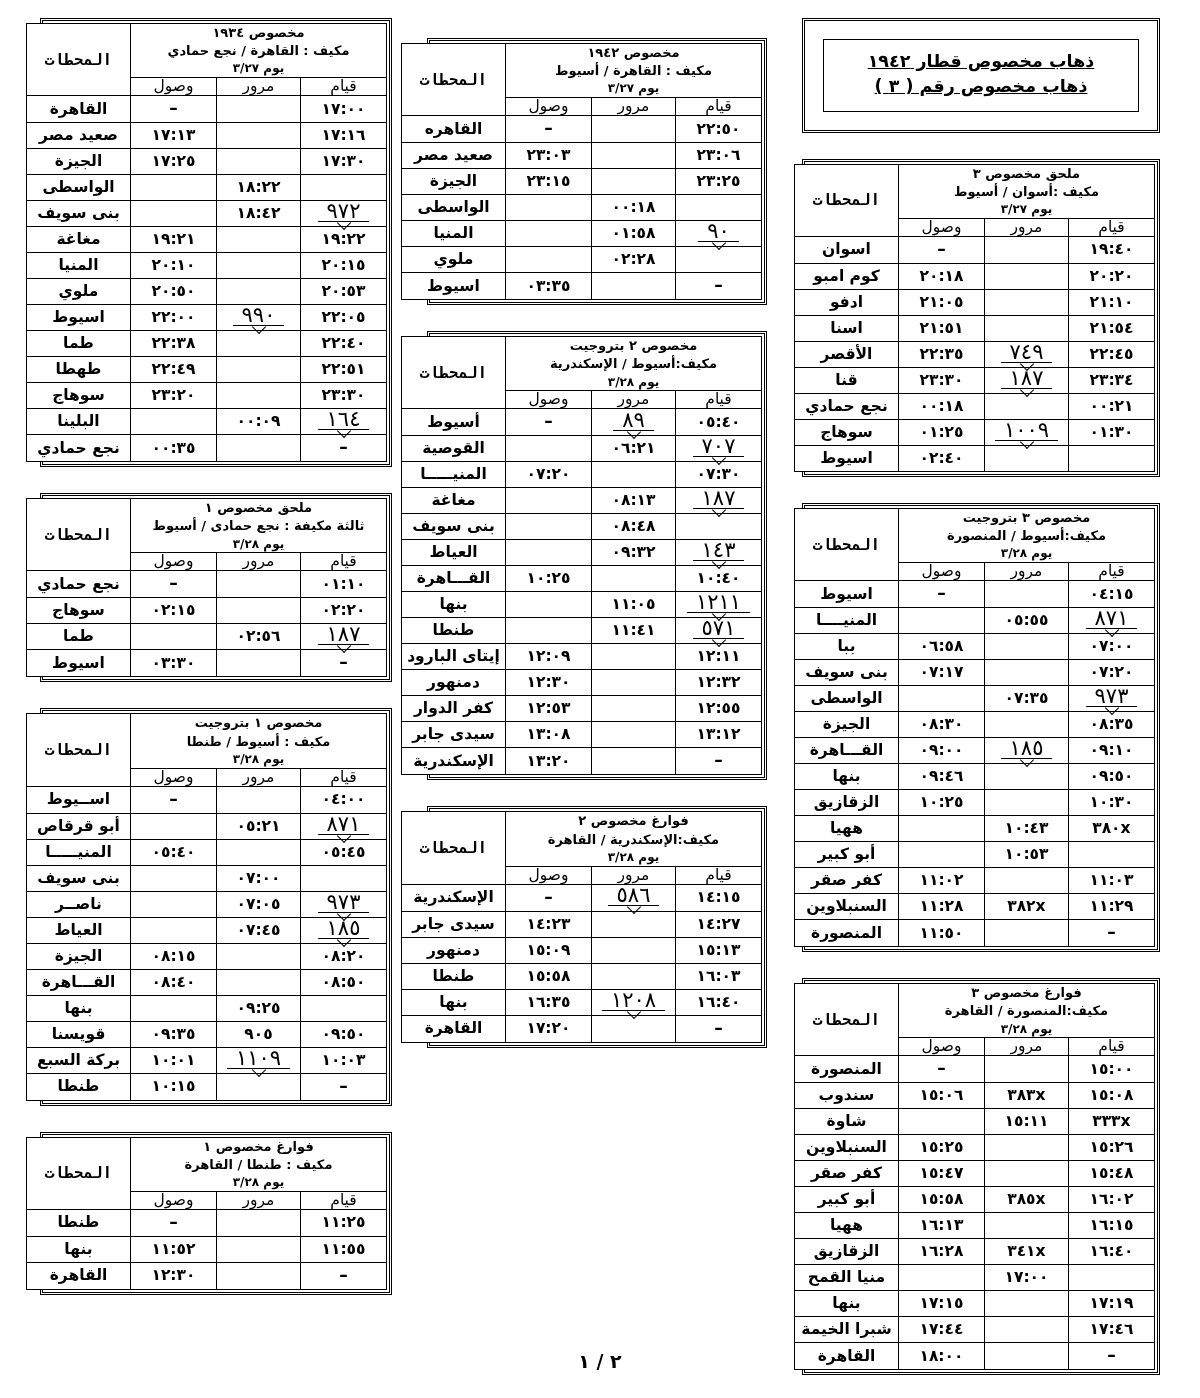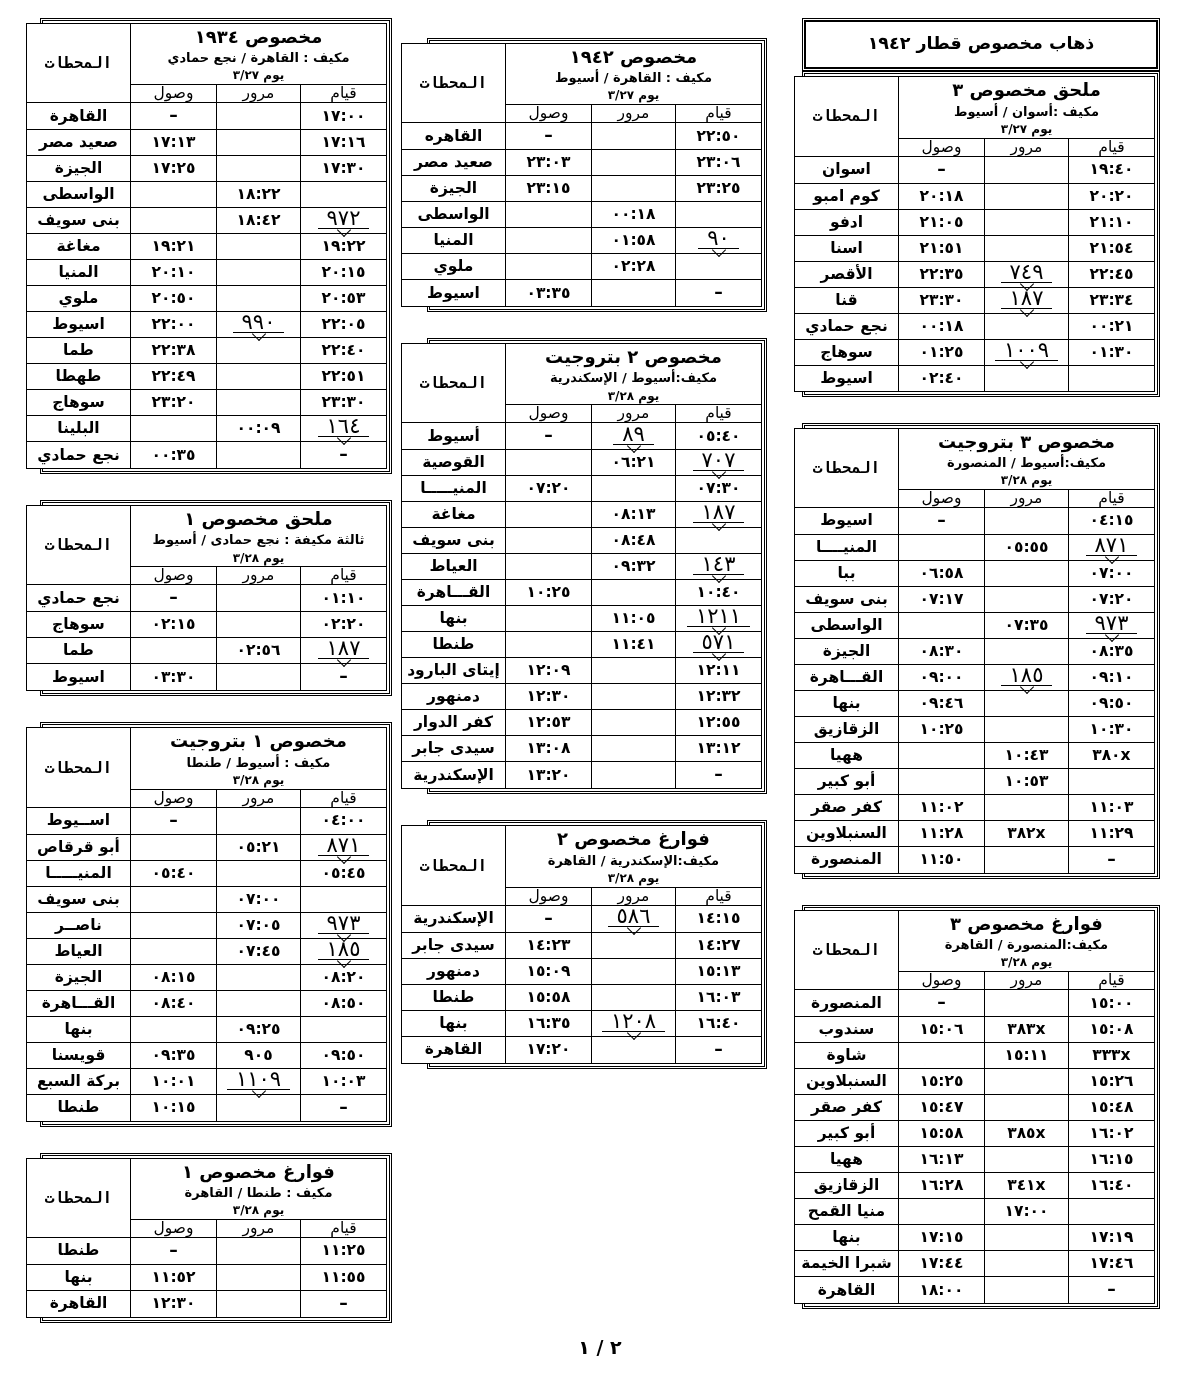--- a/index.html
+++ b/index.html
@@ -36,21 +36,23 @@
     flex-direction: column;
     align-items: stretch;
   }
   .col-right { width: 352px; }
   .col-mid   { width: 340px; margin-top: 20px; }
   .col-left  { width: 358px; }
 
   
   .banner {
     border: 3px double #000;
-    padding: 0;
+    padding: 18px;
+    margin-bottom: 26px;
+    text-decoration: underline;
   }
   .banner-inner {
     border: 1.5px solid #000;
     padding: 9px 6px 11px 6px;
     text-align: center;
     line-height: 1.45;
   }
   .banner-line {
     font-size: 17.5px;
     font-weight: bold;
@@ -74,21 +76,21 @@
     border: 1.4px solid #000;
     padding: 0;
     text-align: center;
     vertical-align: middle;
   }
   .hdr-title {
     padding: 7px 4px 8px 4px;
     line-height: 1.4;
     font-weight: bold;
   }
-  .hdr-title .l1 { font-size: 18px; display: block; white-space: nowrap; }
+  .hdr-title .l1 { font-size: 13px; display: block; white-space: nowrap; }
   .hdr-title .l2 { font-size: 13px; display: block; white-space: nowrap; }
   .hdr-title .l3 { font-size: 12px;   display: block; white-space: nowrap; }
   .hdr-stations {
     font-size: 16px;
     font-weight: bold;
     width: 104px;
     font-family: Liberation Mono, monospace;
   }
   .colhdr {
     font-size: 15.5px;
@@ -140,21 +142,21 @@
   
   col.c-qiyam  { width: 86px; }
   col.c-muroor { width: 84px; }
   col.c-wusool { width: 86px; }
   col.c-stat   { width: 104px; }
 
   .footer {
     position: absolute;
     left: 0;
     right: 0;
-    bottom: 40px;
+    bottom: 26px;
     text-align: center;
     font-size: 19px;
     font-weight: bold;
     letter-spacing: 2px;
   }
 </style>
 </head>
 <body>
 
 <div class="page">
@@ -697,20 +699,21 @@
               </tr>
             </tbody>
           </table>
         </div>
       </div>
 
     <div class="col col-left">
       <div class="banner">
         <div class="banner-inner">
           <div class="banner-line">ذهاب مخصوص قطار ١٩٤٢</div>
+          <div class="banner-line">ذهاب مخصوص رقم ( ٣ )</div>
         </div>
       </div>
       <div id="col-left-tables">
           <div class="tbl-wrap">
             <table class="sched">
               <colgroup>
                 <col class="c-qiyam">
                 <col class="c-muroor">
                 <col class="c-wusool">
                 <col class="c-stat">

